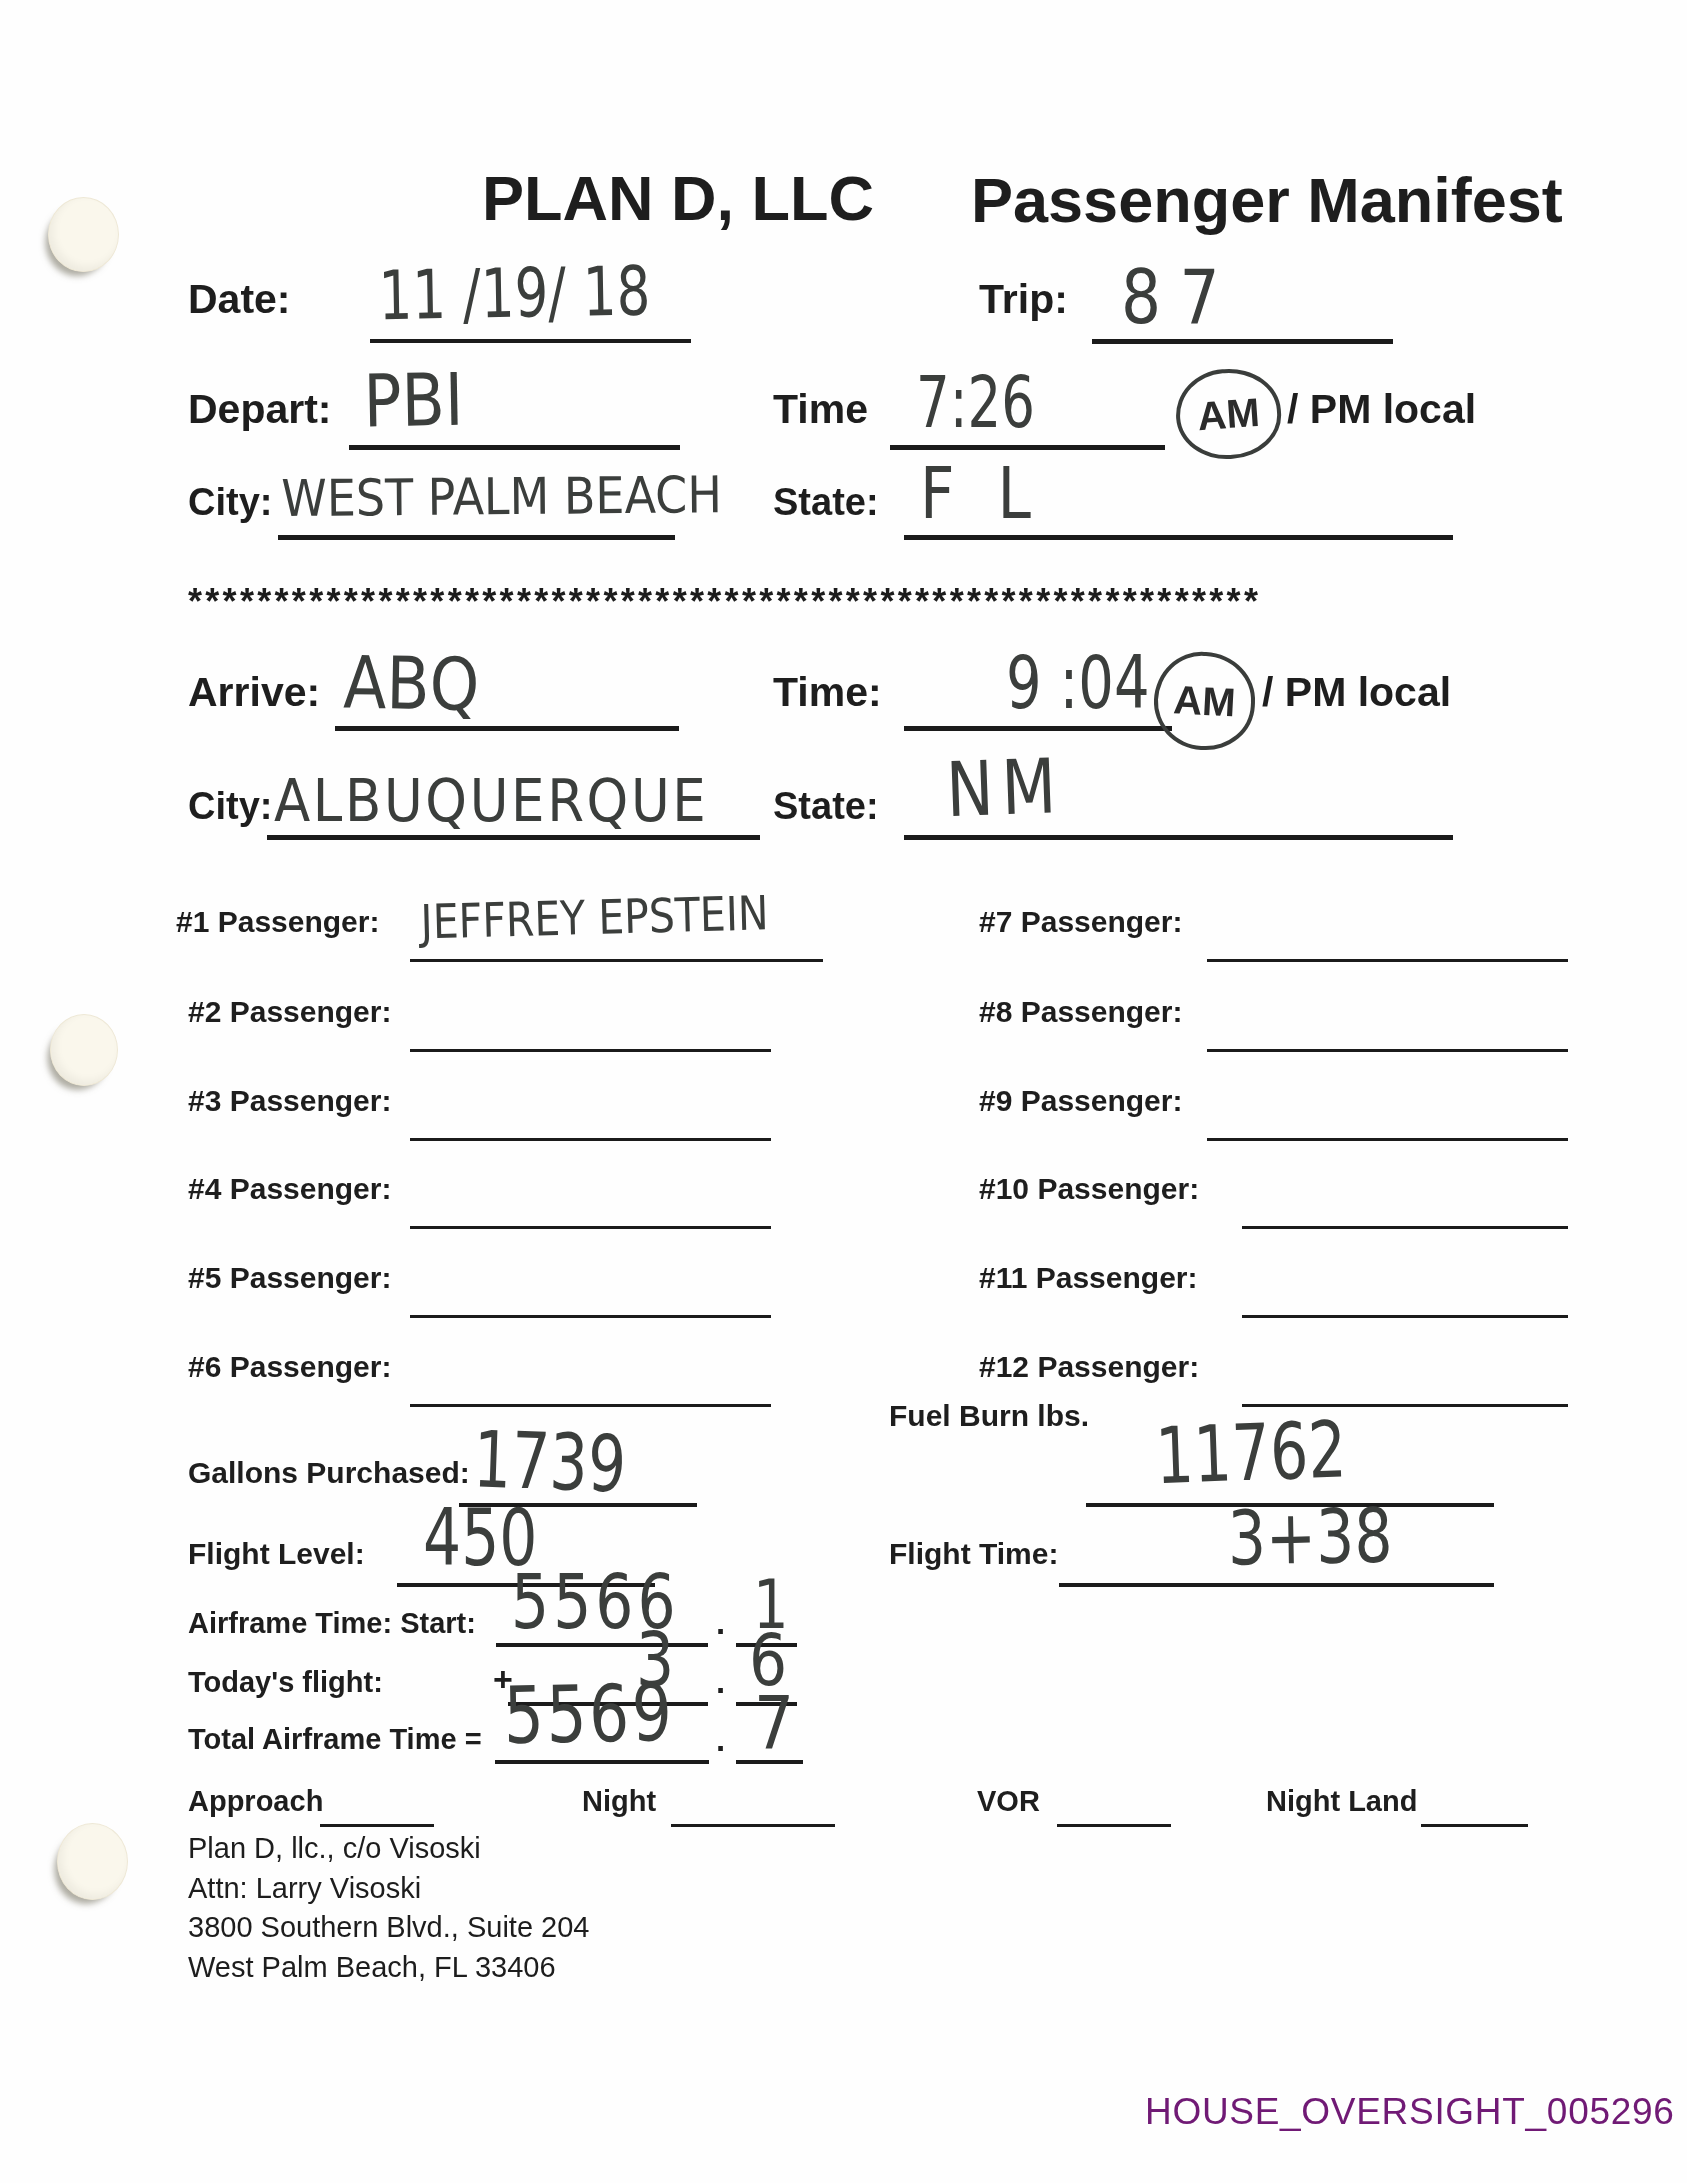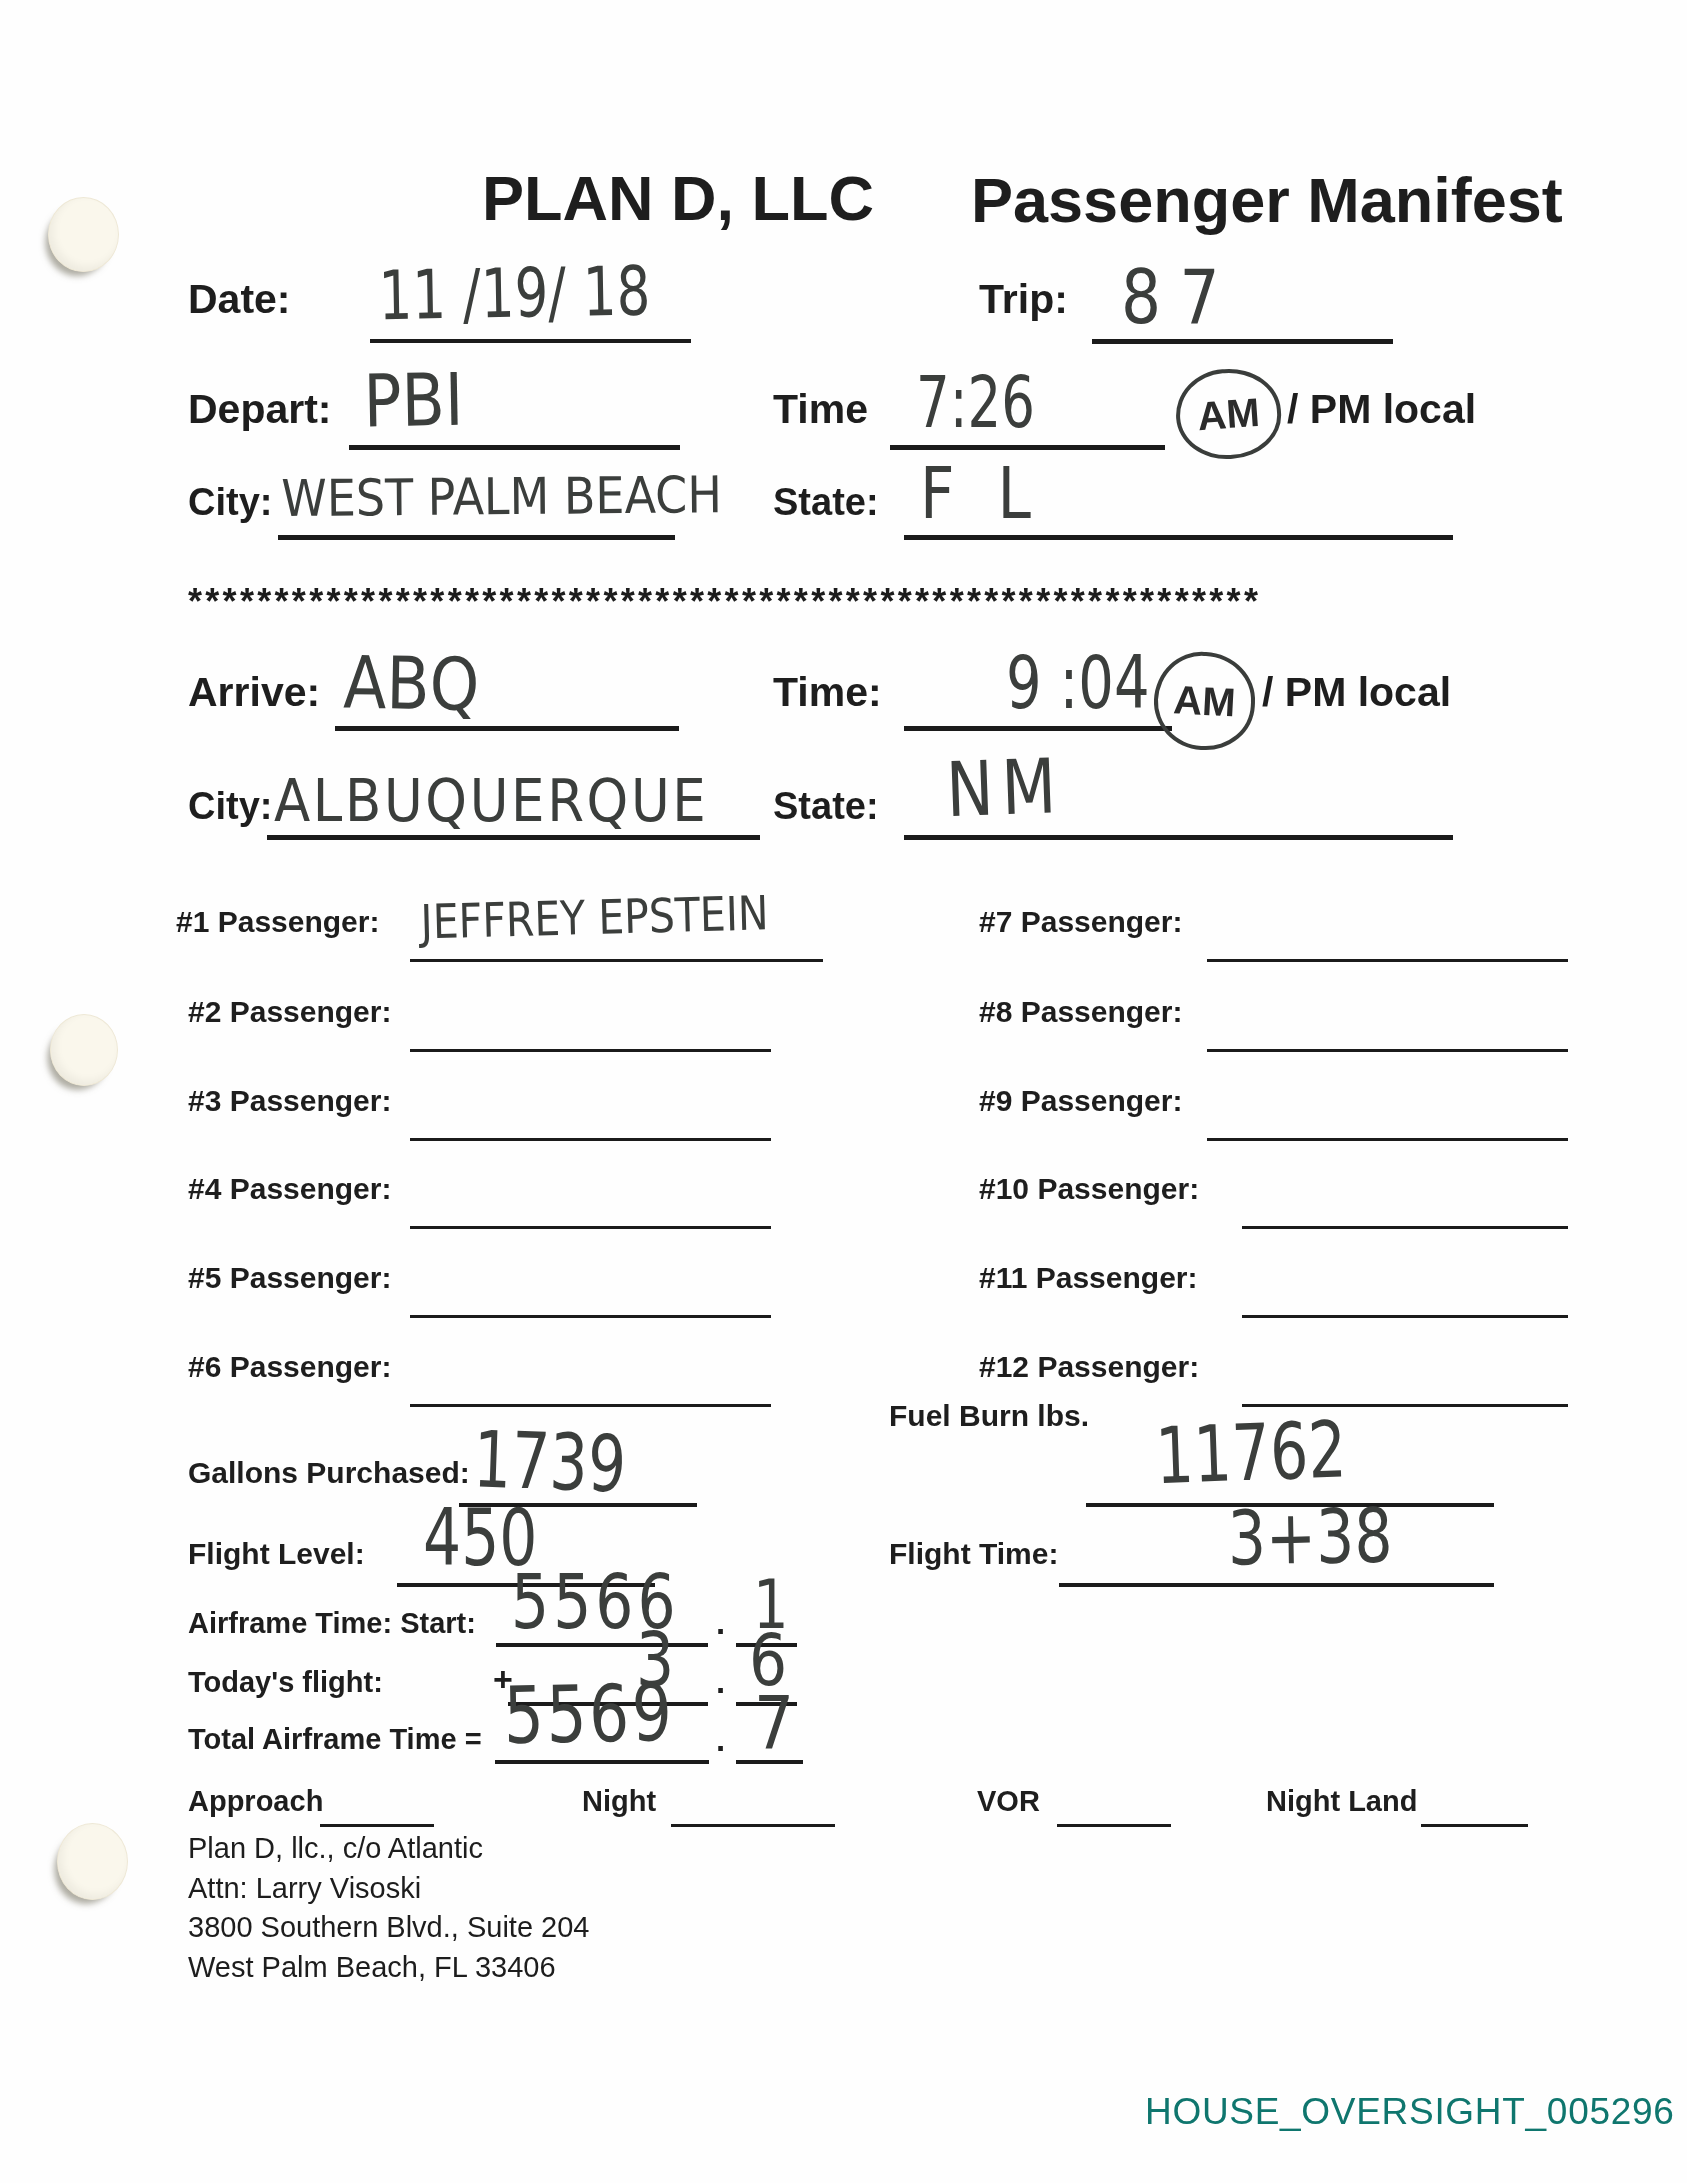--- a/index.html
+++ b/index.html
@@ -11,21 +11,21 @@
   .line{position:absolute;background:#1b1b1b;height:4px;}
   .hand{position:absolute;font-family:"DejaVu Sans",sans-serif;color:#3b3e3c;
         white-space:nowrap;line-height:1.1;transform-origin:left top;}
   .amcirc{position:absolute;display:flex;align-items:center;justify-content:center;
         border:4px solid #3a3d3b;color:#2b2b2b;font:bold 40px "Liberation Sans",sans-serif;
         border-radius:48% 52% 50% 50%/52% 50% 48% 50%;box-sizing:border-box;}
   .hole{position:absolute;border-radius:50%;background:#faf7ec;border:1.3px solid #eee8d6;
         box-shadow:-6.6px 8px 6.6px -4px rgba(110,105,88,.55), inset 4px -4px 8px rgba(0,0,0,.05);}
   .sep{position:absolute;font-weight:bold;color:#1c1c1c;letter-spacing:3.3px;font-size:36px;
        width:1323px;overflow:hidden;white-space:nowrap;}
-  .bates{position:absolute;font:400 37px "Liberation Sans",sans-serif;color:#0f766e;letter-spacing:0.7px;}
+  .bates{position:absolute;font:400 37px "Liberation Sans",sans-serif;color:#701a75;letter-spacing:0.7px;}
 </style>
 </head>
 <body>
 
 <div class="page">
 
   <div class="hole" style="left:48px;top:197px;width:69px;height:73px;"></div>
   <div class="hole" style="left:50px;top:1014px;width:66px;height:70px;"></div>
   <div class="hole" style="left:57px;top:1823px;width:69px;height:75px;"></div>
 
@@ -154,21 +154,21 @@
 
   <div class="lbl" style="left:188px;top:1786px;font-size:29px;">Approach</div>
   <div class="line" style="left:320px;top:1824px;width:114px;height:3.3px;"></div>
   <div class="lbl" style="left:582px;top:1786px;font-size:29px;">Night</div>
   <div class="line" style="left:671px;top:1824px;width:164px;height:3.3px;"></div>
   <div class="lbl" style="left:977px;top:1786px;font-size:29px;">VOR</div>
   <div class="line" style="left:1057px;top:1824px;width:114px;height:3.3px;"></div>
   <div class="lbl" style="left:1266px;top:1786px;font-size:29px;">Night Land</div>
   <div class="line" style="left:1421px;top:1824px;width:107px;height:3.3px;"></div>
 
-  <div class="addr" style="left:188px;top:1834px;">Plan D, llc., c/o Atlantic</div>
+  <div class="addr" style="left:188px;top:1834px;">Plan D, llc., c/o Visoski</div>
   <div class="addr" style="left:188px;top:1874px;">Attn: Larry Visoski</div>
   <div class="addr" style="left:188px;top:1913px;">3800 Southern Blvd., Suite 204</div>
   <div class="addr" style="left:188px;top:1953px;">West Palm Beach, FL 33406</div>
 
   <div class="bates" style="left:1145px;top:2091px;">HOUSE_OVERSIGHT_005296</div>
 
 </div>
 
 
 </body></html>

